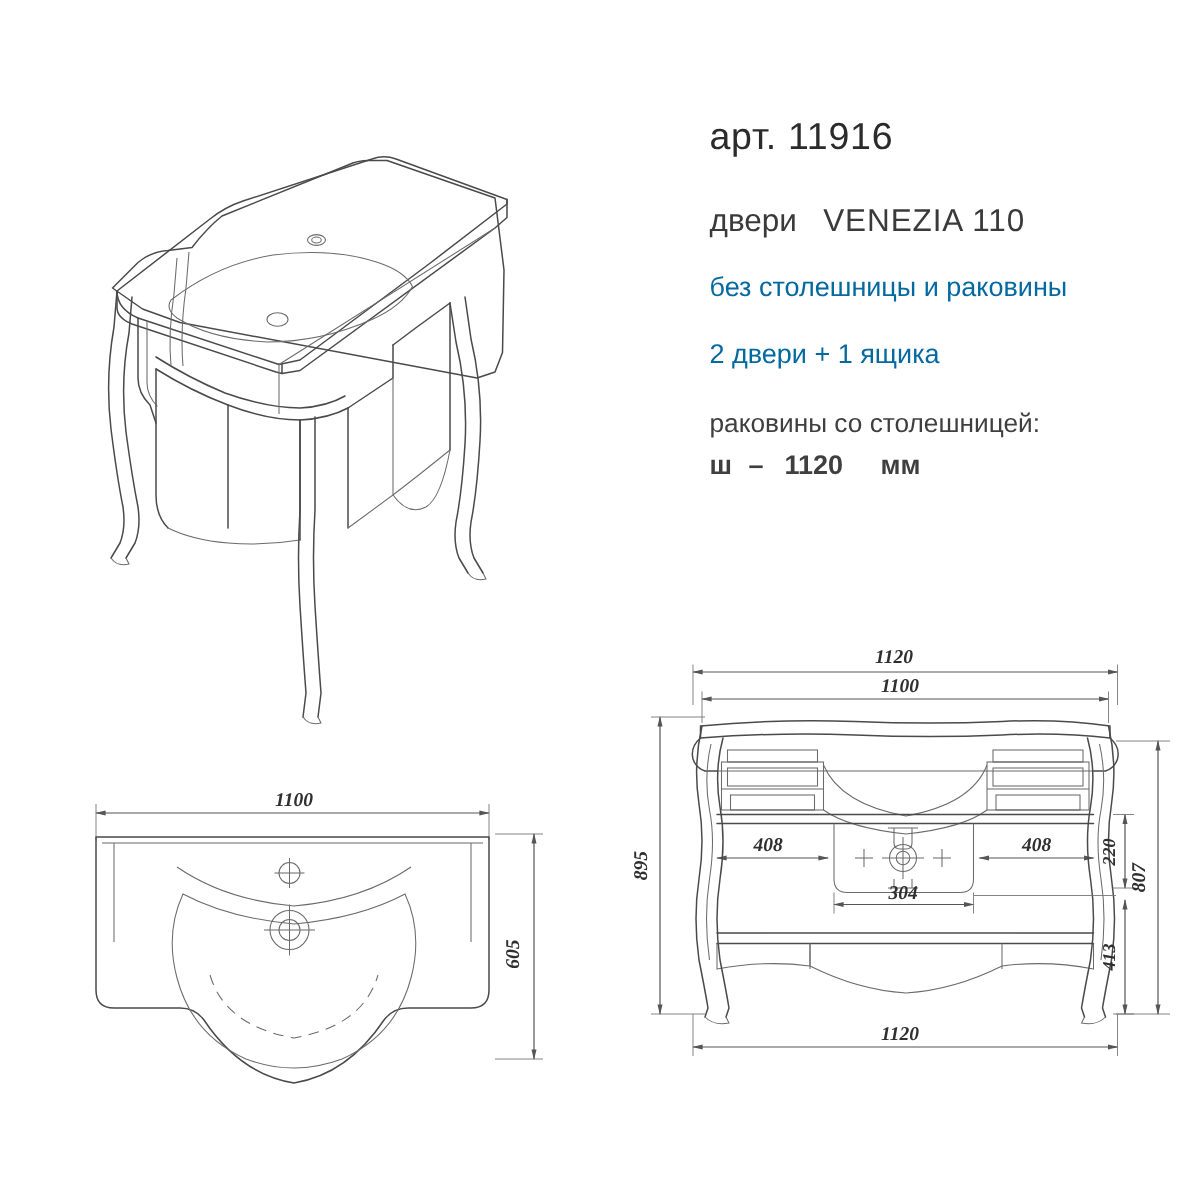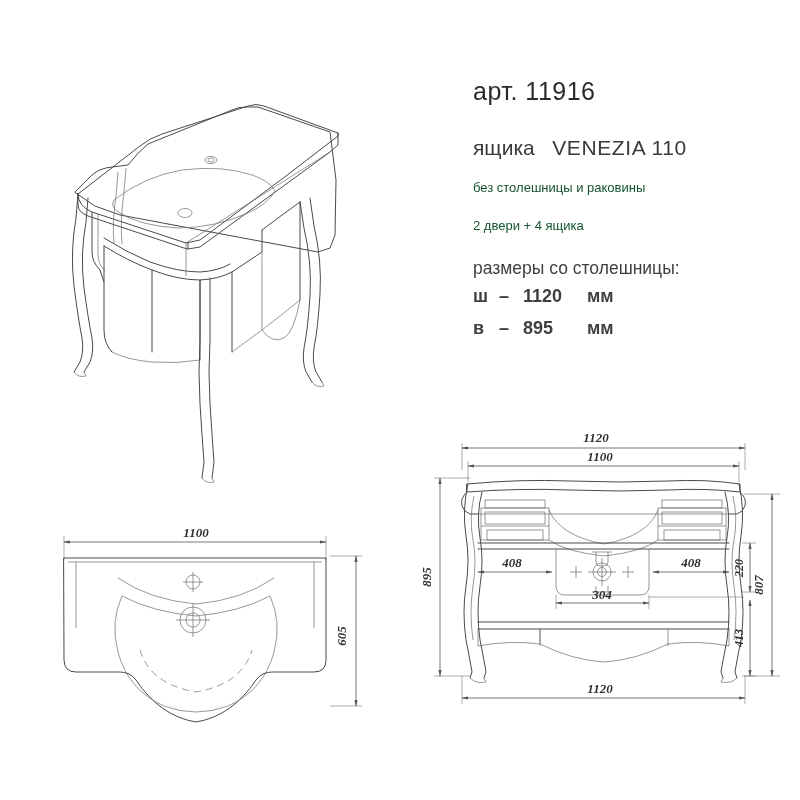--- a/index.html
+++ b/index.html
@@ -37,22 +37,22 @@
     color: #3a3a3a;
     line-height: 1.12;
     margin: 0 0 4px 0;
     white-space: nowrap;
   }
   #product-title .brand {
     letter-spacing: 0.6px;
     text-align: center;
   }
   .desc-line {
-    font-size: 13px;
-    color: #14532d;
+    font-size: 18px;
+    color: #0369a1;
     line-height: 1.38;
     white-space: nowrap;
     margin-top: 20px;
   }
   #dims-heading {
     font-size: 17.5px;
     color: #3f3f3f;
     margin-top: 23px;
     white-space: nowrap;
   }
@@ -125,35 +125,32 @@
     font-weight: 600;
   }
 </style>
 </head>
 <body>
 
 <div id="spec-block">
   <div id="article-number">арт. 11916</div>
 
   <div id="product-title">
-    <span>ящика</span>
+    <span>двери</span>
     &nbsp;
     <span class="brand">VENEZIA 110</span>
   </div>
 
   <div class="desc-line">без столешницы и раковины</div>
-  <div class="desc-line">2 двери + 4 ящика</div>
-
-  <div id="dims-heading">размеры со столешницы:</div>
+  <div class="desc-line">2 двери + 1 ящика</div>
+
+  <div id="dims-heading">раковины со столешницей:</div>
 
   <div class="dim-row">
     <span class="dim-key">ш</span><span class="dim-dash">–</span><span class="dim-val">1120</span><span>мм</span>
-  </div>
-  <div class="dim-row">
-    <span class="dim-key">в</span><span class="dim-dash">–</span><span class="dim-val">895</span><span>мм</span>
   </div>
 </div>
 
 <svg class="draw-svg" viewBox="0 0 800 800">
   <defs>
     <marker id="arrI" markerWidth="9" markerHeight="7" refX="8" refY="3.5" orient="auto">
       <path d="M9,3.5 L0,1.4 L0,5.6 Z" fill="#555"></path>
     </marker>
     <marker id="arrO" markerWidth="9" markerHeight="7" refX="1" refY="3.5" orient="auto">
       <path d="M0,3.5 L9,1.4 L9,5.6 Z" fill="#555"></path>

